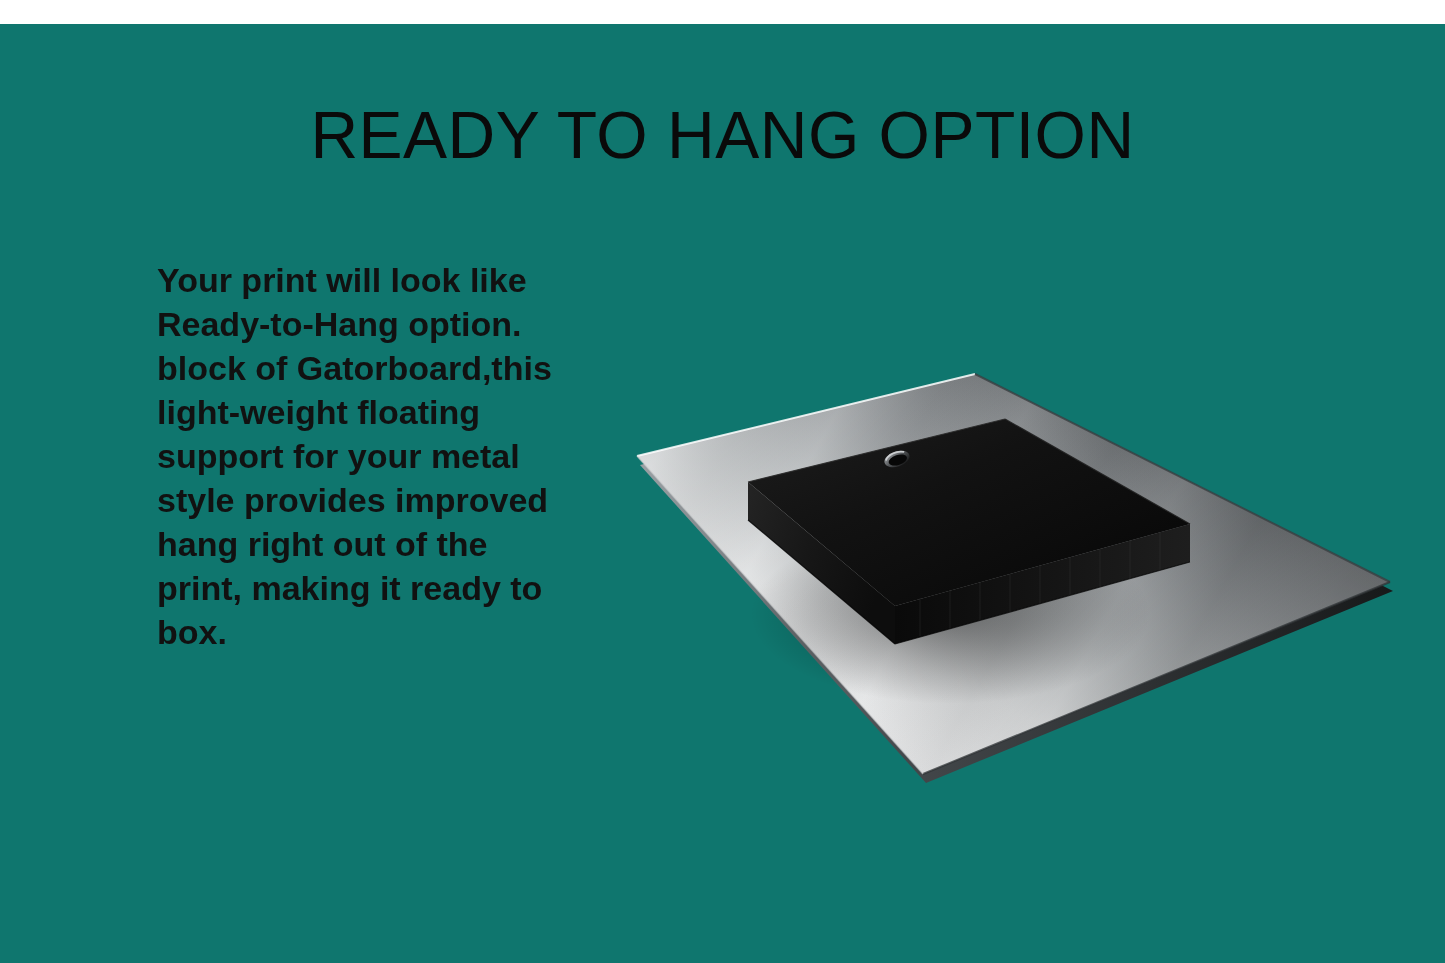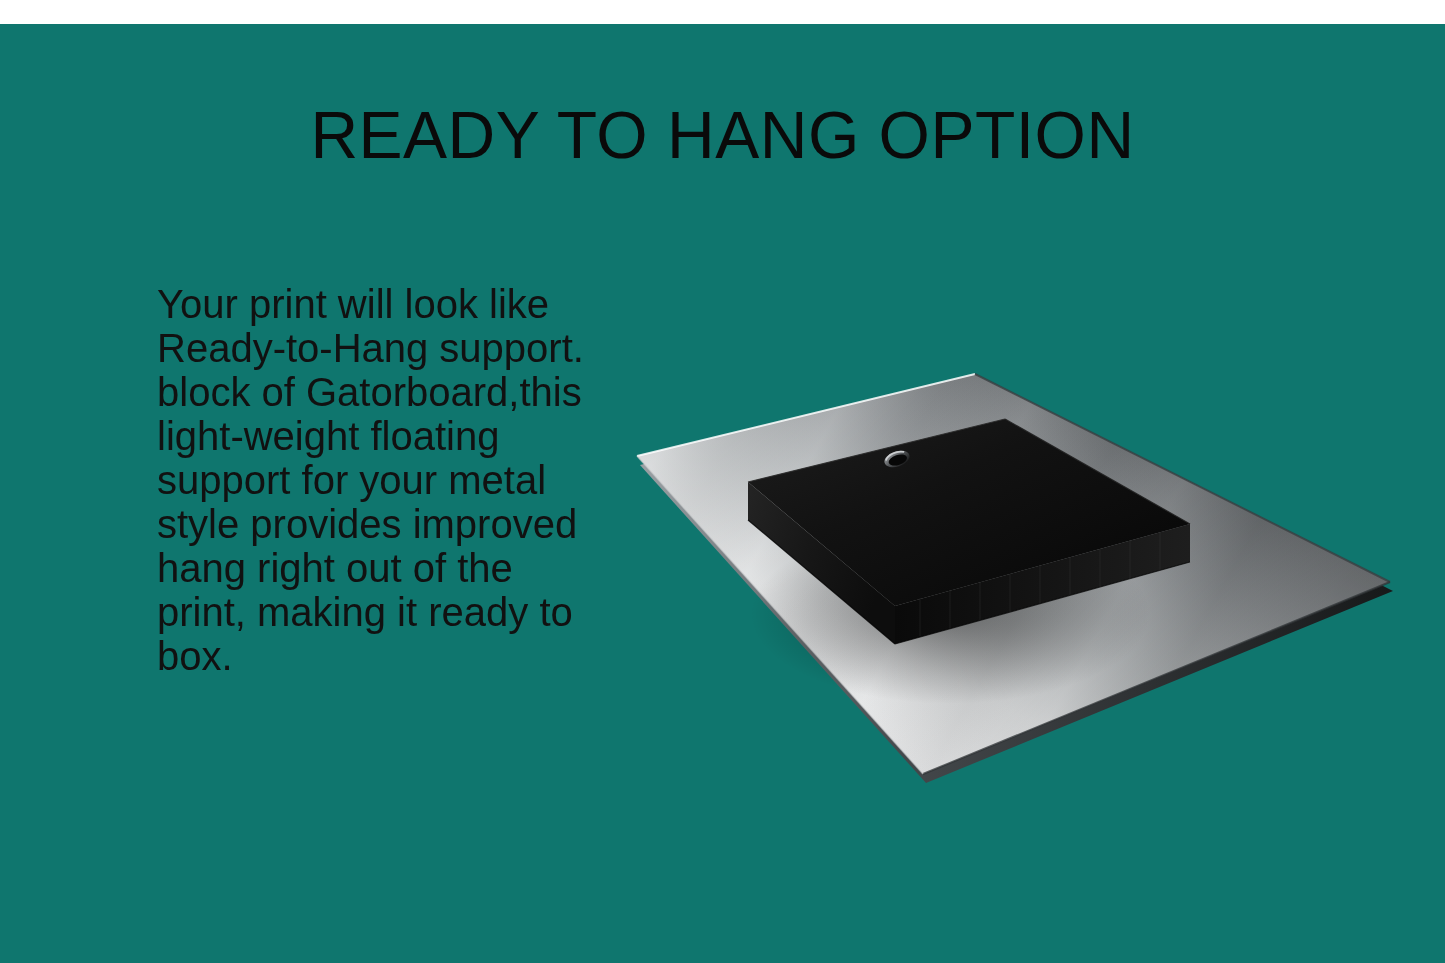--- a/index.html
+++ b/index.html
@@ -31,25 +31,25 @@
     line-height: 1;
     color: #0a0a0a;
     letter-spacing: 0.5px;
     white-space: nowrap;
   }
 
   
   #body-text {
     position: absolute;
     left: 157px;
-    top: 258px;
+    top: 234px;
     width: 400px;
     font-family: "Liberation Sans", sans-serif;
-    font-size: 40px;
-    font-weight: 400;
+    font-size: 34px;
+    font-weight: 700;
     line-height: 44px;
     color: #111111;
   }
   #body-text .tline {
     display: block;
     white-space: nowrap;
   }
 
   
   #product-figure {
@@ -68,21 +68,21 @@
 </style>
 </head>
 <body>
 
 <div id="slide">
 
   <div id="slide-title">READY TO HANG OPTION</div>
 
   <div id="body-text">
     <span class="tline">Your print will look like</span>
-    <span class="tline">Ready-to-Hang support.</span>
+    <span class="tline">Ready-to-Hang option.</span>
     <span class="tline">block of Gatorboard,this</span>
     <span class="tline">light-weight floating</span>
     <span class="tline">support for your metal</span>
     <span class="tline">style provides improved</span>
     <span class="tline">hang right out of the</span>
     <span class="tline">print, making it ready to</span>
     <span class="tline">box.</span>
   </div>
 
   <div id="product-figure">

